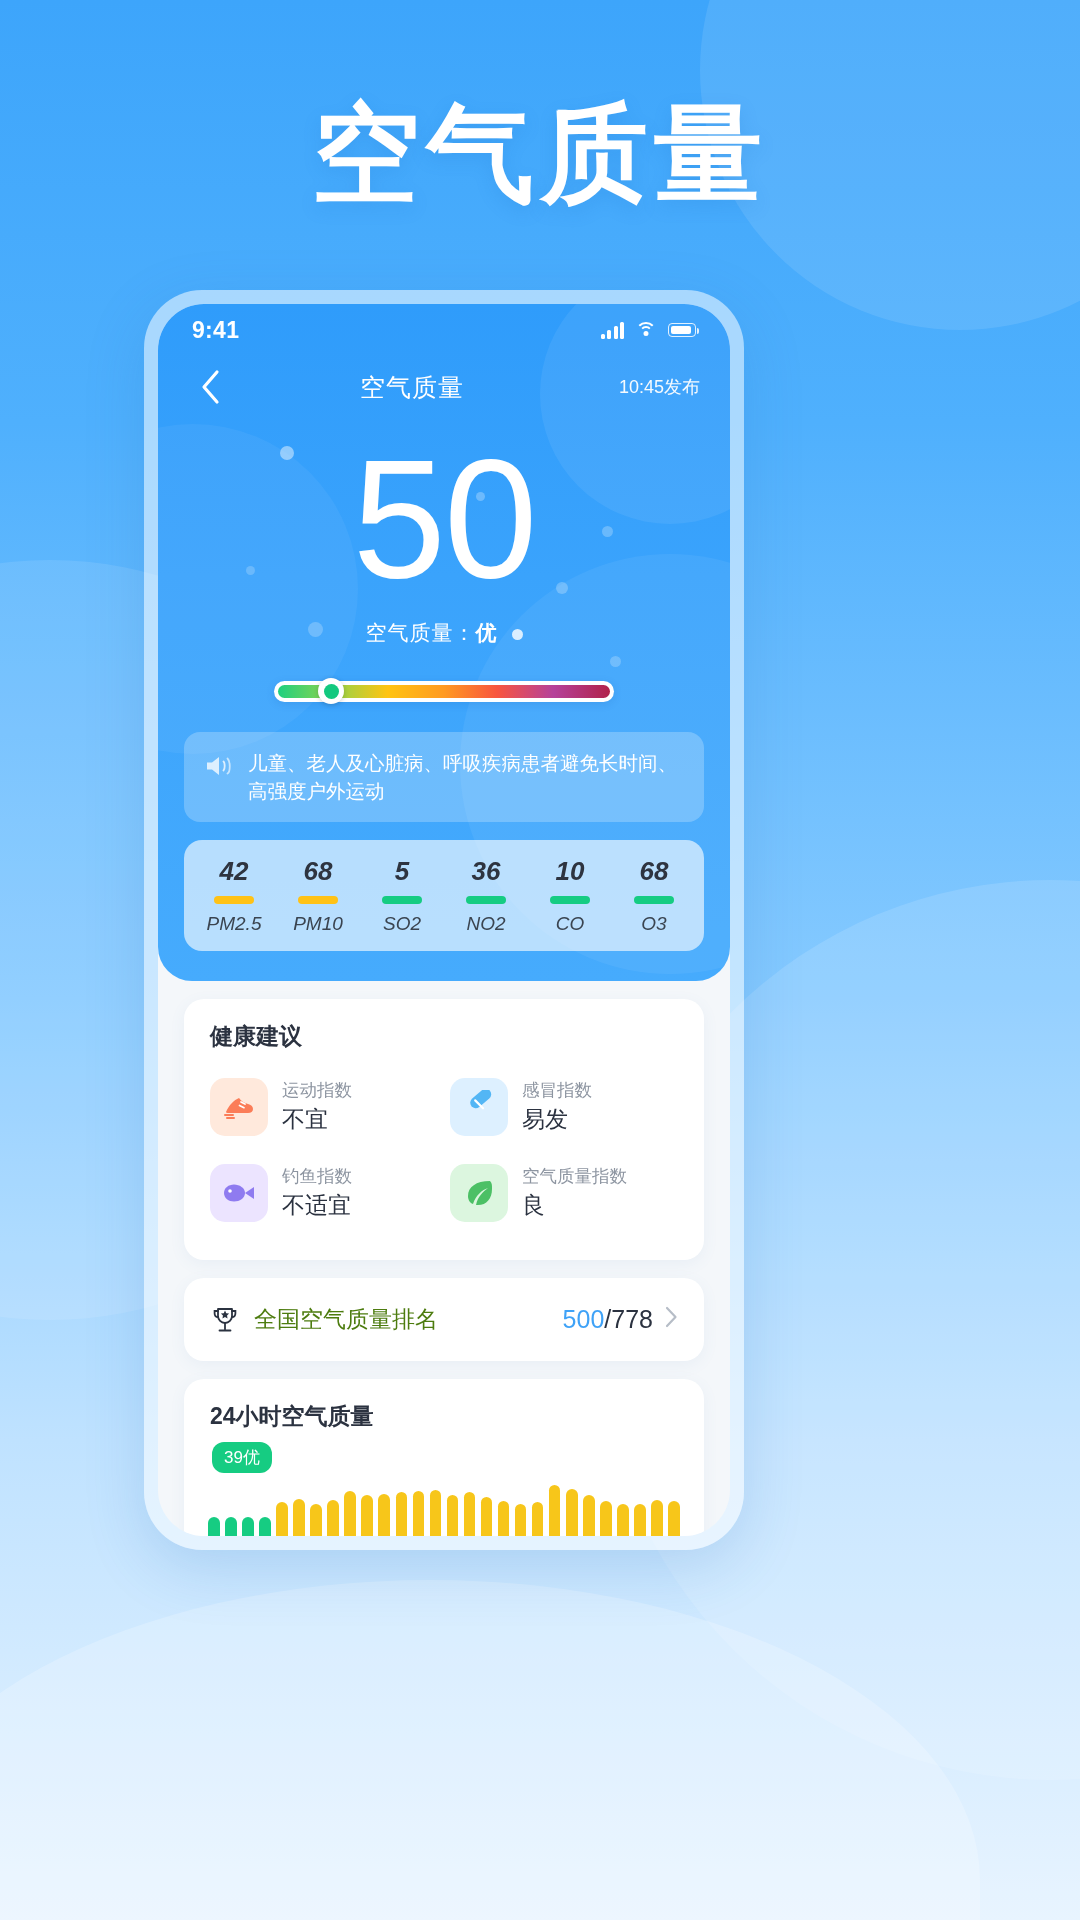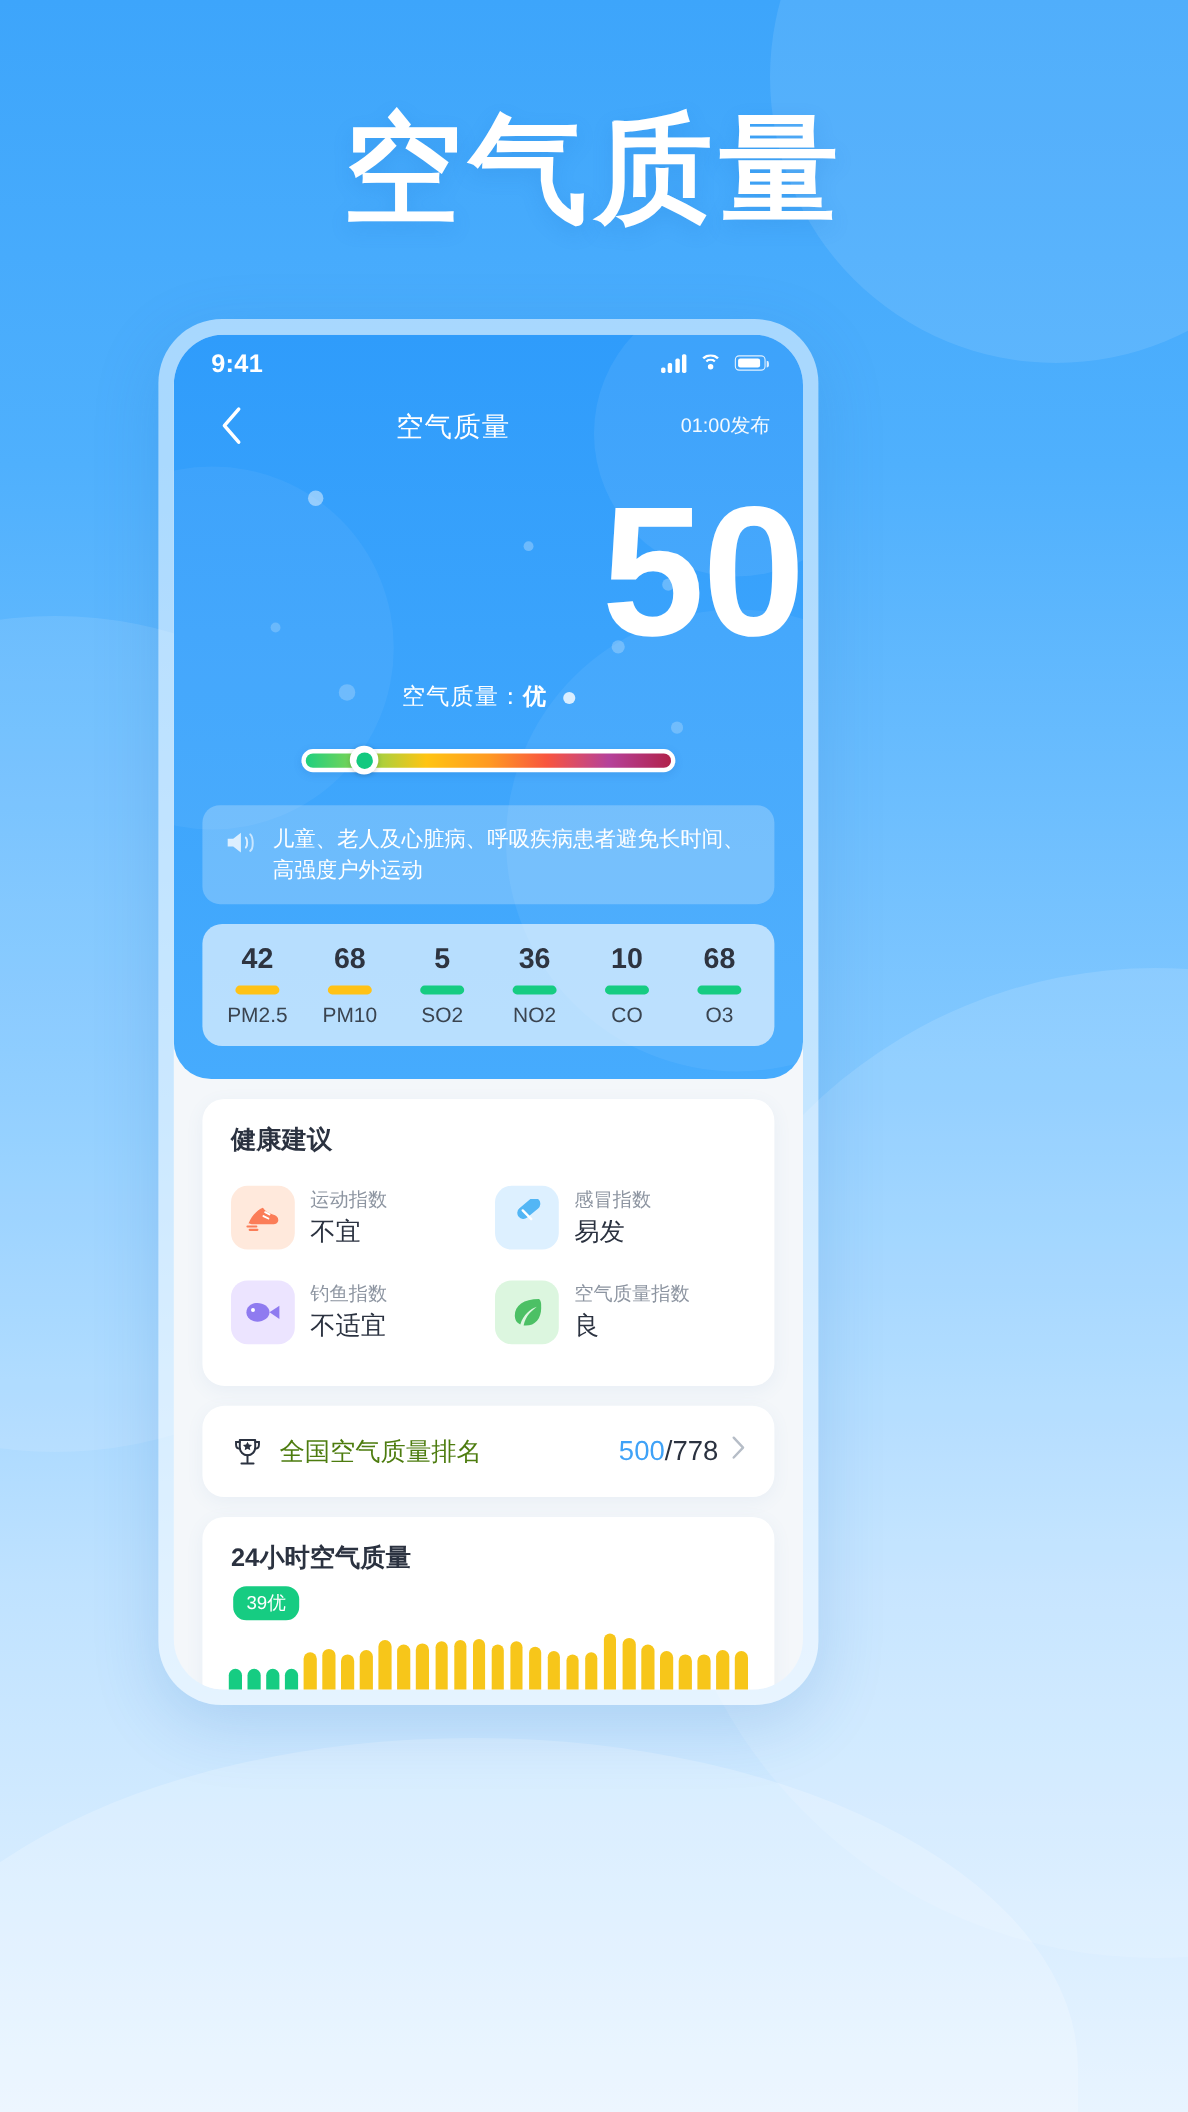--- a/index.html
+++ b/index.html
@@ -81,21 +81,21 @@
     position:relative;z-index:3;height:62px;
     display:flex;align-items:center;padding:0 30px;color:#fff;
   }
   .nav-back{width:44px;height:44px;display:flex;align-items:center;justify-content:center;cursor:pointer;}
   .nav-back svg{display:block;}
   .nav-title{flex:1;text-align:center;font-size:25px;letter-spacing:1px;}
   .nav-right{font-size:18px;opacity:.95;min-width:108px;text-align:right;}
 
   
   .aqi-wrap{position:relative;z-index:3;text-align:center;padding-top:24px;}
-  .aqi-value{font-size:168px;line-height:.92;color:#fff;font-weight:700;letter-spacing:-2px;text-align:right;}
+  .aqi-value{font-size:168px;line-height:.92;color:#fff;font-weight:400;letter-spacing:-2px;}
   .aqi-label{margin-top:22px;font-size:21px;color:#fff;letter-spacing:1px;}
   .aqi-label .lv{font-weight:bold;}
   .aqi-label .enddot{display:inline-block;width:11px;height:11px;border-radius:50%;background:rgba(255,255,255,.8);margin-left:14px;vertical-align:middle;}
 
   
   .slider-wrap{position:relative;z-index:3;margin:34px auto 0;width:340px;}
   .slider{
     height:21px;border-radius:11px;background:#fff;padding:4px;
     box-shadow:0 2px 8px rgba(20,80,160,.15);
   }
@@ -121,21 +121,21 @@
     display:flex;gap:14px;align-items:flex-start;
     color:#fff;font-size:19.5px;line-height:1.45;
   }
   .advisory .spk{flex:0 0 auto;margin-top:4px;opacity:.9;}
 
   
   .pollutants{
     position:relative;z-index:3;margin:18px 26px 0;
     background:rgba(255,255,255,.62);
     border-radius:18px;
-    display:flex;padding:16px 8px 16px;
+    display:flex;padding:16px 8px 16px;font-style:italic;
   }
   .pol{flex:1;text-align:center;}
   .pol-v{font-size:26px;font-weight:bold;color:#2e3440;}
   .pol-bar{width:40px;height:8px;border-radius:4px;margin:9px auto 9px;}
   .pol-n{font-size:19px;color:#3a4450;}
 
   
   .card{
     background:#fff;border-radius:20px;margin:0 26px;
     box-shadow:0 4px 16px rgba(90,130,180,.07);
@@ -212,21 +212,21 @@
       </div>
     </div>
 
     <div class="navbar">
       <div class="nav-back">
         <svg width="22" height="36" viewBox="0 0 22 36" fill="none">
           <path d="M18 3 L5 18 L18 33" stroke="#ffffff" stroke-width="3.2" stroke-linecap="round" stroke-linejoin="round"></path>
         </svg>
       </div>
       <div class="nav-title">空气质量</div>
-      <div class="nav-right">01:00发布</div>
+      <div class="nav-right">10:45发布</div>
     </div>
 
     <div class="aqi-wrap">
       <div class="aqi-value">50</div>
       <div class="aqi-label">
         <span>空气质量：</span><span class="lv">优</span><span class="enddot"></span>
       </div>
     </div>
 
     <div class="slider-wrap">

